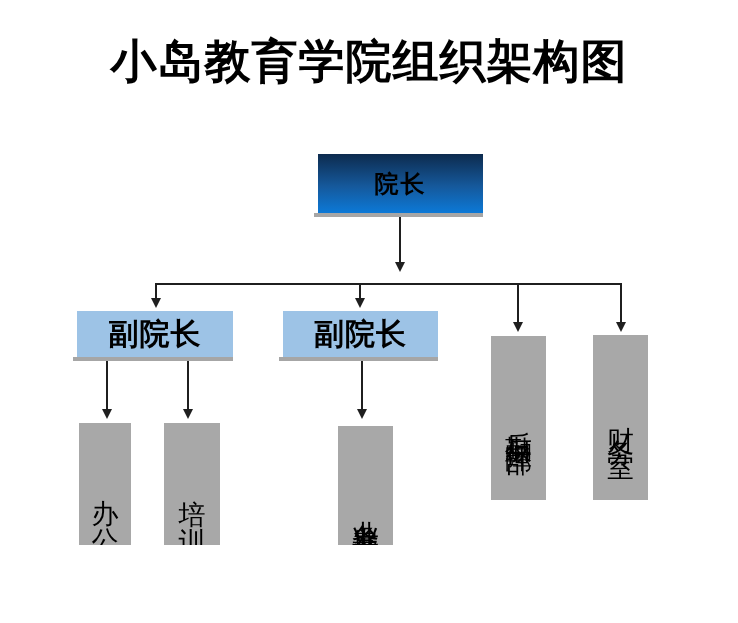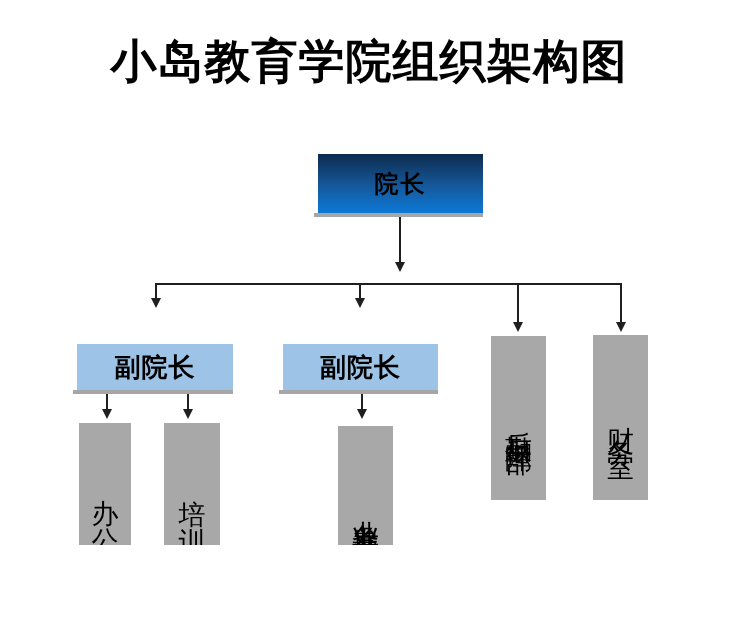--- a/index.html
+++ b/index.html
@@ -41,23 +41,22 @@
   .dean-box {
     background: linear-gradient(180deg,
       var(--dean-gradient-top, #0d2b4e) 0%,
       #15599c 55%,
       var(--dean-gradient-bottom, #0c79d7) 100%);
     font-size: 24px;
     letter-spacing: 2px;
   }
   .vice-box {
     background: var(--vice-fill, #9dc3e6);
-    font-size: 26px;
+    font-size: 30px;
     letter-spacing: 1px;
-    margin-top: 33px;
   }
   .shadowed::after {
     content: "";
     position: absolute;
     left: -4px;
     right: 0;
     bottom: -4px;
     height: 4px;
     background: var(--box-shadow, #a6a6a6);
   }

